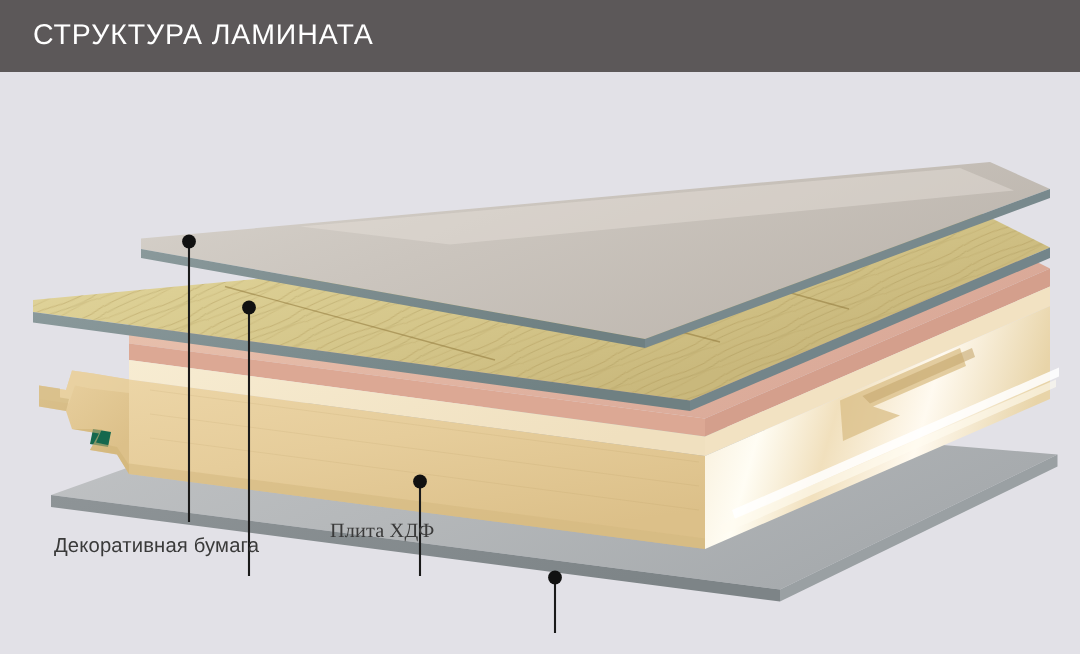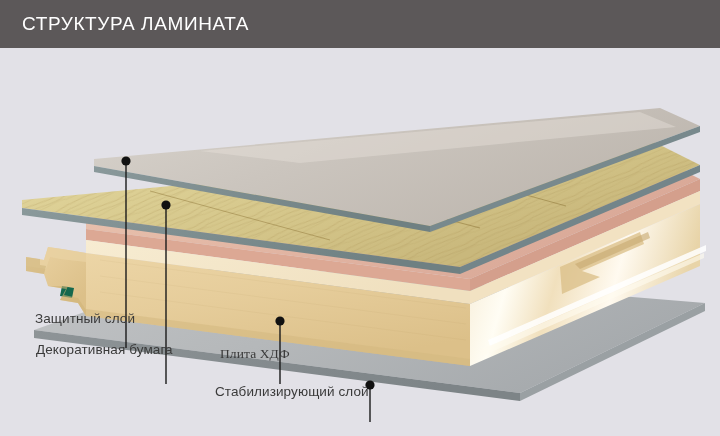--- a/index.html
+++ b/index.html
@@ -26,21 +26,21 @@
   .stage{position:absolute;left:0;top:48px;width:720px;height:388px;}
   .stage svg{display:block;}
 
   
   .label{
     position:absolute;white-space:nowrap;color:#3a3a3a;
     font-size:13.5px;font-family:"Liberation Sans","DejaVu Sans",sans-serif;
     letter-spacing:.1px;
   }
   .lbl-protect{left:35px;top:311px;}
-  .lbl-decor{left:36px;top:342px;}
+  .lbl-decor{left:36px;top:356px;}
   .lbl-hdf{left:220px;top:346px;font-family:Liberation Serif, serif;}
   .lbl-stab{left:215px;top:384px;}
 </style>
 </head>
 <body>
 
 <div id="root">
 
   <div class="header">
     <div class="header-title">СТРУКТУРА ЛАМИНАТА</div>
@@ -239,21 +239,19 @@
         <line x1="280" y1="273" x2="280" y2="336" stroke="#1a1a1a" stroke-width="1.4"></line>
         <circle cx="280" cy="273" r="4.6" fill="#111111"></circle>
 
         <line x1="370" y1="337" x2="370" y2="374" stroke="#1a1a1a" stroke-width="1.4"></line>
         <circle cx="370" cy="337" r="4.6" fill="#111111"></circle>
       </g>
 
     </svg>
   </div>
 
-  <div class="label lbl-protect">Защитный слой</div>
 
   <div class="label lbl-decor">Декоративная бумага</div>
 
   <div class="label lbl-hdf">Плита ХДФ</div>
 
-  <div class="label lbl-stab">Стабилизирующий слой</div>
 
 </div>
 
 </body></html>

